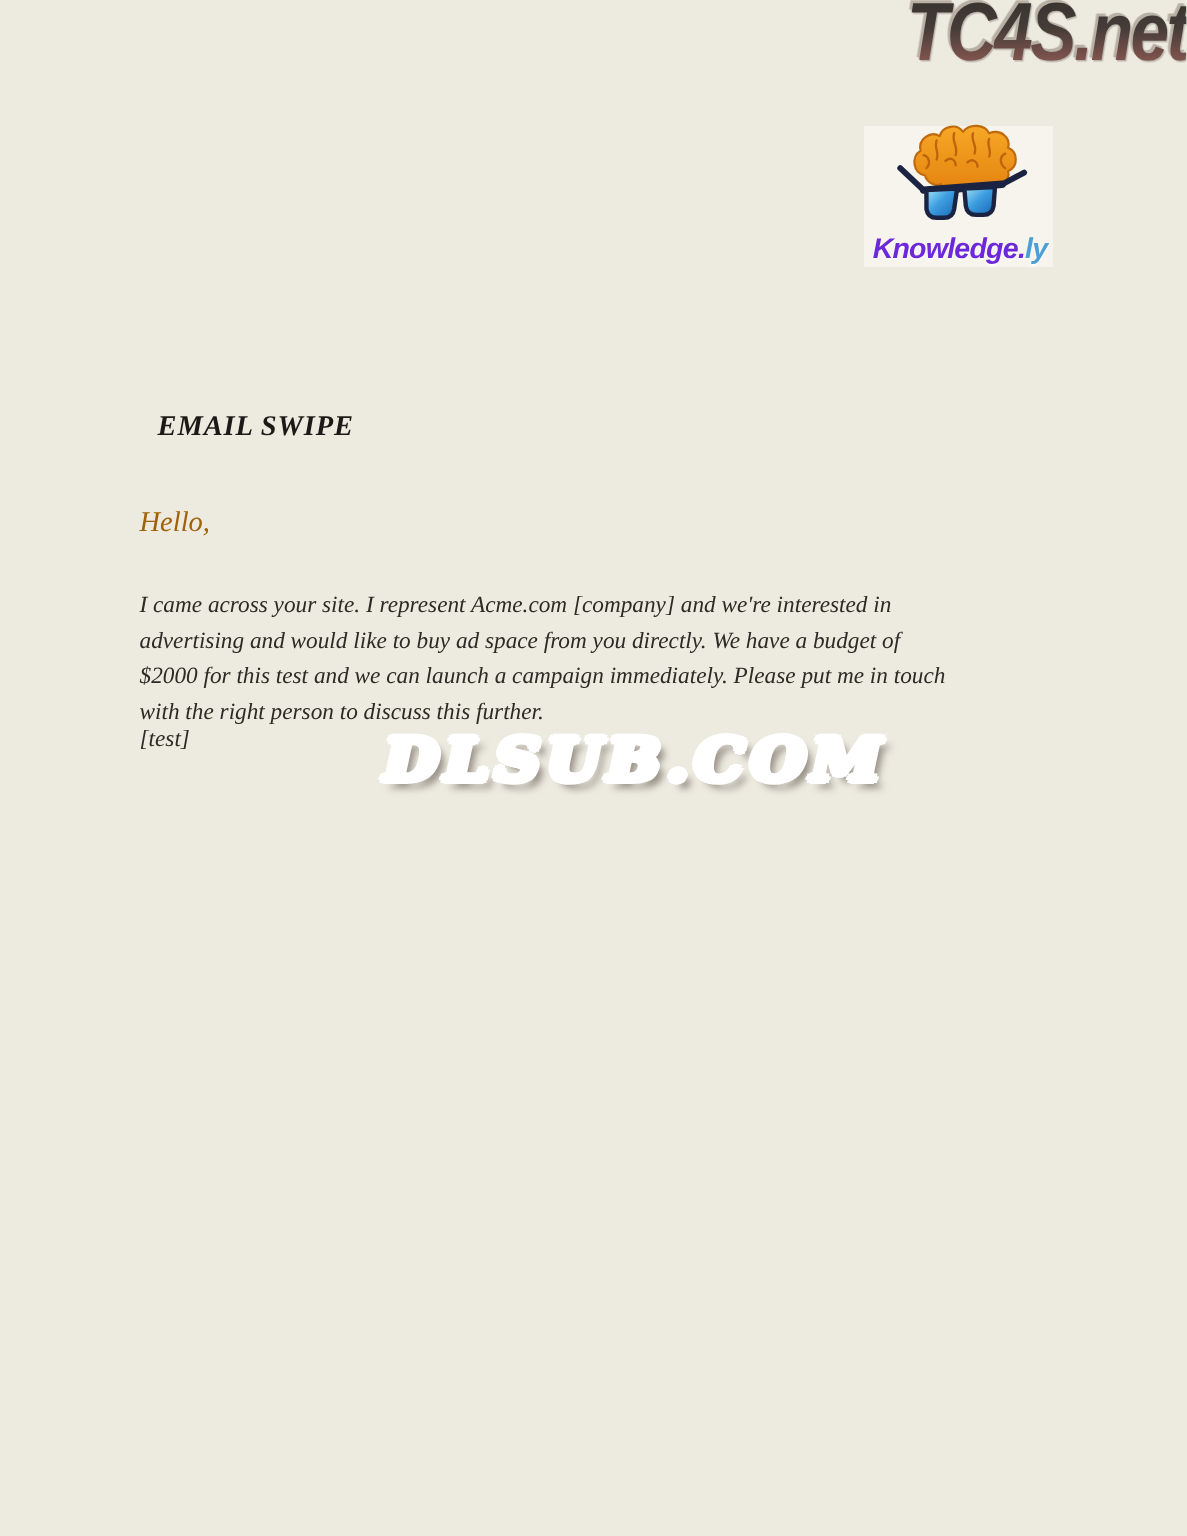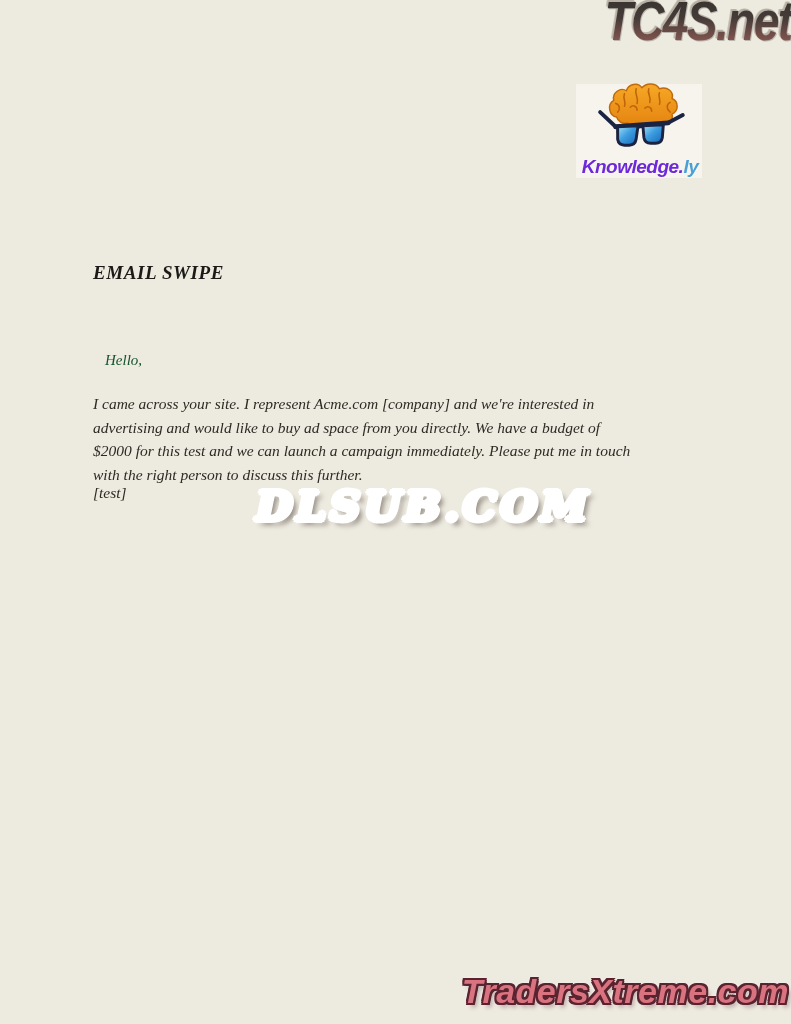--- a/index.html
+++ b/index.html
@@ -26,23 +26,23 @@
   .logo svg{display:block;margin:0 auto;}
   .logo-text{font-family:"Liberation Sans",sans-serif;font-weight:bold;
     font-size:19px;letter-spacing:-0.5px;margin-top:4px;
     text-shadow:0 1px 1px rgba(255,255,255,0.8);}
   .logo-brand{color:#6d28d9;text-align:center;}
   .logo-tld{color:#4a9fd4;margin-top:28px;}
 
   
   .heading{
     position:absolute;left:93px;top:262px;
-    font-size:19px;font-weight:bold;letter-spacing:0.6px;color:#1c1a16;margin:0;
+    font-size:19px;font-weight:bold;letter-spacing:0.6px;color:#1c1a16;margin:12px;
   }
-  .greeting{position:absolute;left:93px;top:337px;font-size:15px;line-height:23.5px;color:#14532d;margin:12px;}
+  .greeting{position:absolute;left:93px;top:337px;font-size:19px;line-height:23.5px;color:#a16207;margin:0;}
   .bodytext{position:absolute;left:93px;top:392px;width:650px;
     font-size:15.5px;line-height:23.5px;color:#2e2a24;margin:0;white-space:pre-line;}
   .signature{position:absolute;left:93px;top:481px;font-size:15.5px;line-height:23.5px;color:#2e2a24;margin:0;}
 
   
   .dlsub{
     position:absolute;left:256px;top:484px;
     font-family:"DejaVu Serif",serif;font-weight:bold;
     font-size:42px;letter-spacing:4px;line-height:1.2;
     transform:scaleY(0.92);transform-origin:left top;
@@ -111,15 +111,14 @@
 
   <p class="bodytext">I came across your site. I represent Acme.com [company] and we're interested in
 advertising and would like to buy ad space from you directly. We have a budget of
 $2000 for this test and we can launch a campaign immediately. Please put me in touch
 with the right person to discuss this further.</p>
 
   <p class="signature">[test]</p>
 
   <div class="dlsub">DLSUB.COM</div>
 
-  <div class="traders">TradersXtreme.com</div>
 
 </div>
 
 </body></html>

